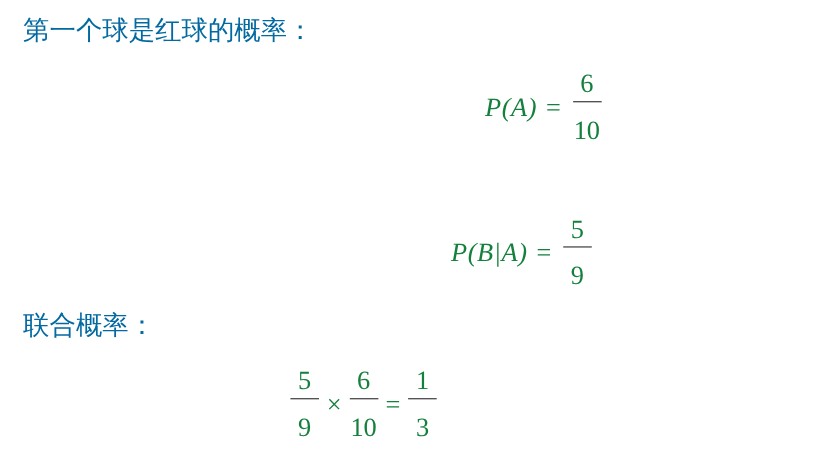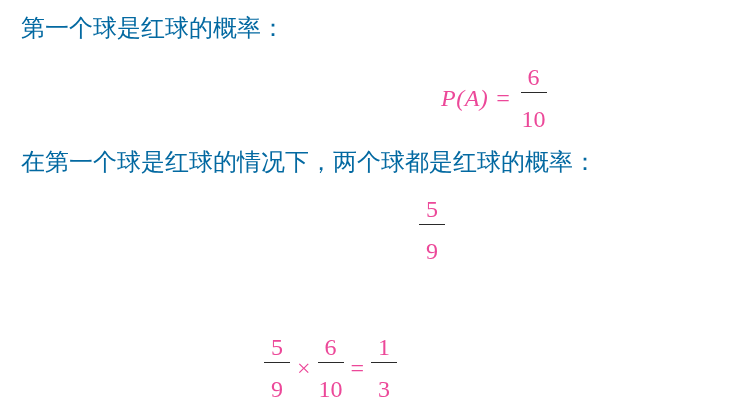--- a/index.html
+++ b/index.html
@@ -27,21 +27,21 @@
   #line2 { top: 149px; }
   #line3 { top: 284px; }
 
   .formula {
     position: absolute;
     display: flex;
     align-items: center;
     height: 58px;
     font-size: 24px;
     white-space: nowrap;
-    color: #ec4899;
+    color: #15803d;
   }
   #formula1 { left: 441px; top: 69px; }
   #formula2 { left: 410px; top: 201px; }
   #formula3 { left: 255px; top: 339px; }
 
   .math-text {
     font-style: italic;
     letter-spacing: 0.5px;
   }
   .op {
@@ -76,29 +76,30 @@
   <div id="line1" class="cjk-line">第一个球是红球的概率：</div>
 
   <div id="formula1" class="formula">
     <span class="math-text">P(A) =</span>
     <span class="frac">
       <span class="num">6</span>
       <span class="den">10</span>
     </span>
   </div>
 
-  <div id="line2" class="cjk-line">在第一个球是红球的情况下，两个球都是红球的概率：</div>
 
   <div id="formula2" class="formula">
+    <span class="math-text">P(B|A) =</span>
     <span class="frac">
       <span class="num">5</span>
       <span class="den">9</span>
     </span>
   </div>
 
+  <div id="line3" class="cjk-line">联合概率：</div>
 
   <div id="formula3" class="formula">
     <span class="frac">
       <span class="num">5</span>
       <span class="den">9</span>
     </span>
     <span class="op">×</span>
     <span class="frac" style="margin-left:0;">
       <span class="num">6</span>
       <span class="den">10</span>

